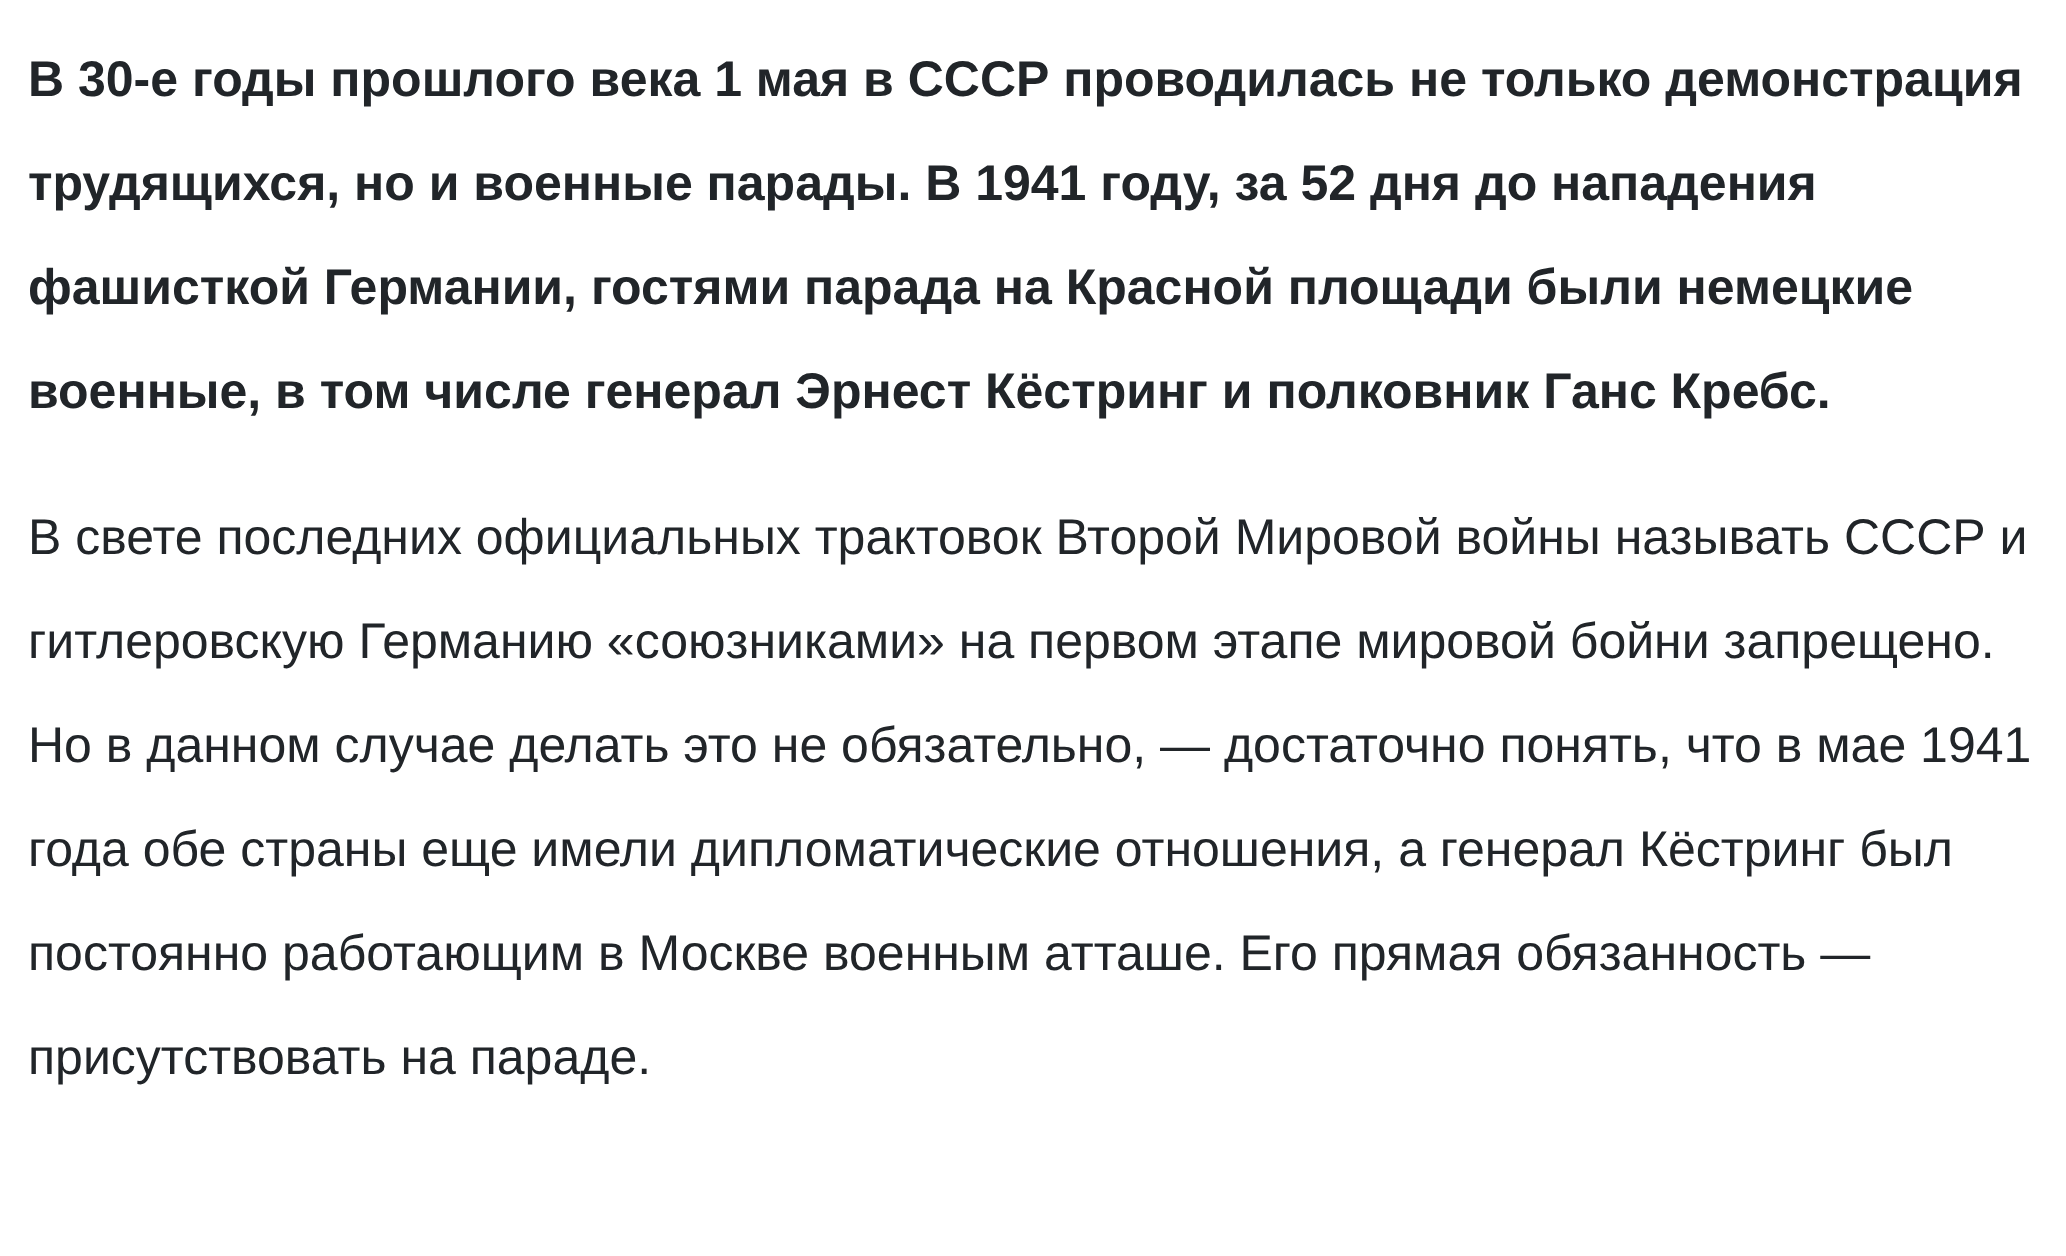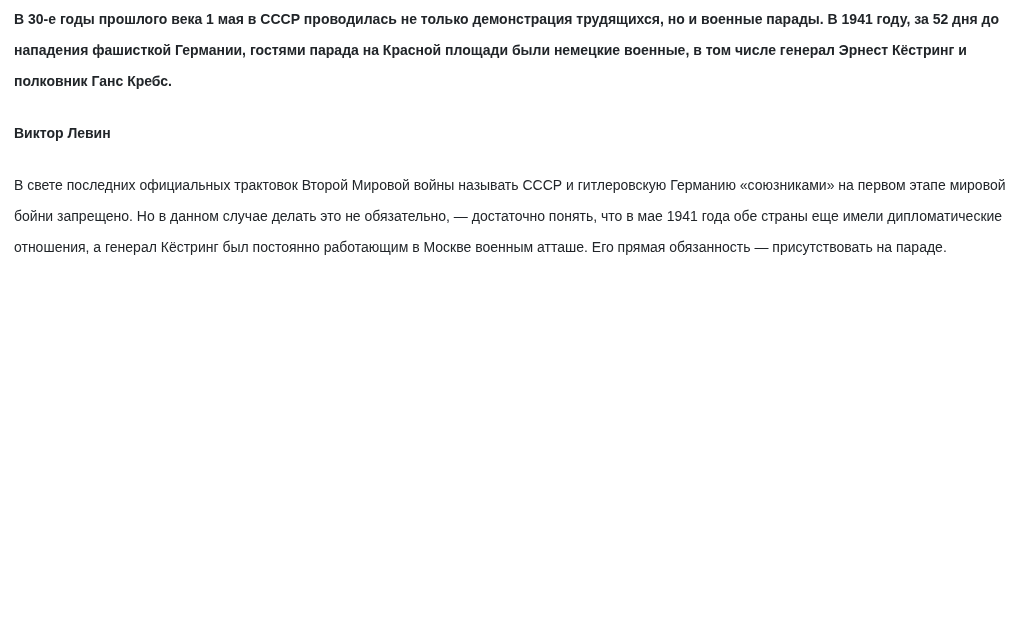--- a/index.html
+++ b/index.html
@@ -11,30 +11,29 @@
     width: 1033px;
     height: 628px;
     box-sizing: border-box;
     padding: 2px 14px 0 14px;
     overflow: hidden;
     background: #ffffff;
     font-family: "Liberation Sans", "DejaVu Sans", sans-serif;
     color: #212529;
   }
   .article p {
-    margin: 2px 0 21px 0;
-    font-size: 14px;
-    line-height: 31px;
+    margin: 12px 0 21px 0;
+    font-size: 25px;
+    line-height: 52px;
     font-weight: 400;
     max-width: 1005px;
   }
   .article p.bold {
     font-weight: 700;
   }
 </style>
 </head>
 <body>
 
 <div class="article">
   <p class="bold">В 30-е годы прошлого века 1 мая в СССР проводилась не только демонстрация трудящихся, но и военные парады. В 1941 году, за 52 дня до нападения фашисткой Германии, гостями парада на Красной площади были немецкие военные, в том числе генерал Эрнест Кёстринг и полковник Ганс Кребс.</p>
-  <p class="bold">Виктор Левин</p>
   <p>В свете последних официальных трактовок Второй Мировой войны называть СССР и гитлеровскую Германию «союзниками» на первом этапе мировой бойни запрещено. Но в данном случае делать это не обязательно, — достаточно понять, что в мае 1941 года обе страны еще имели дипломатические отношения, а генерал Кёстринг был постоянно работающим в Москве военным атташе. Его прямая обязанность — присутствовать на параде.</p>
 </div>
 
 </body></html>

